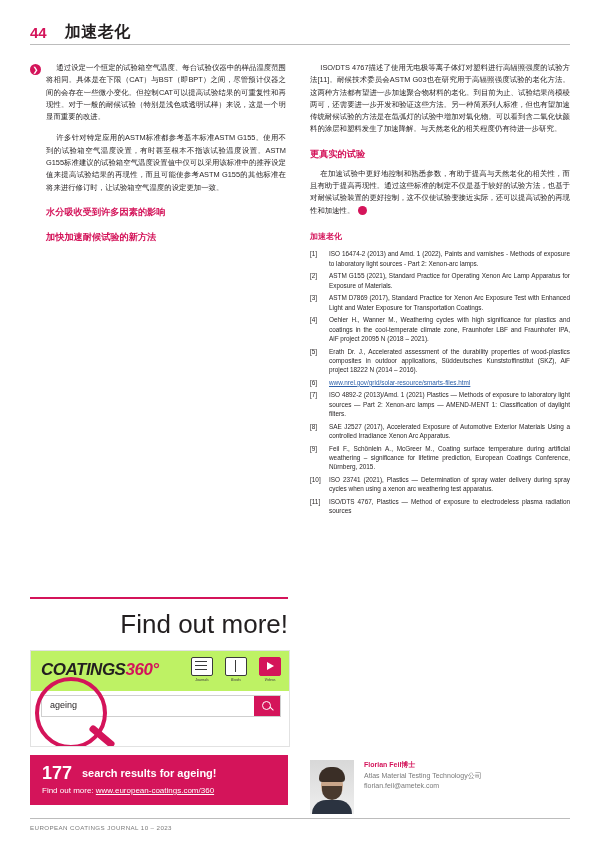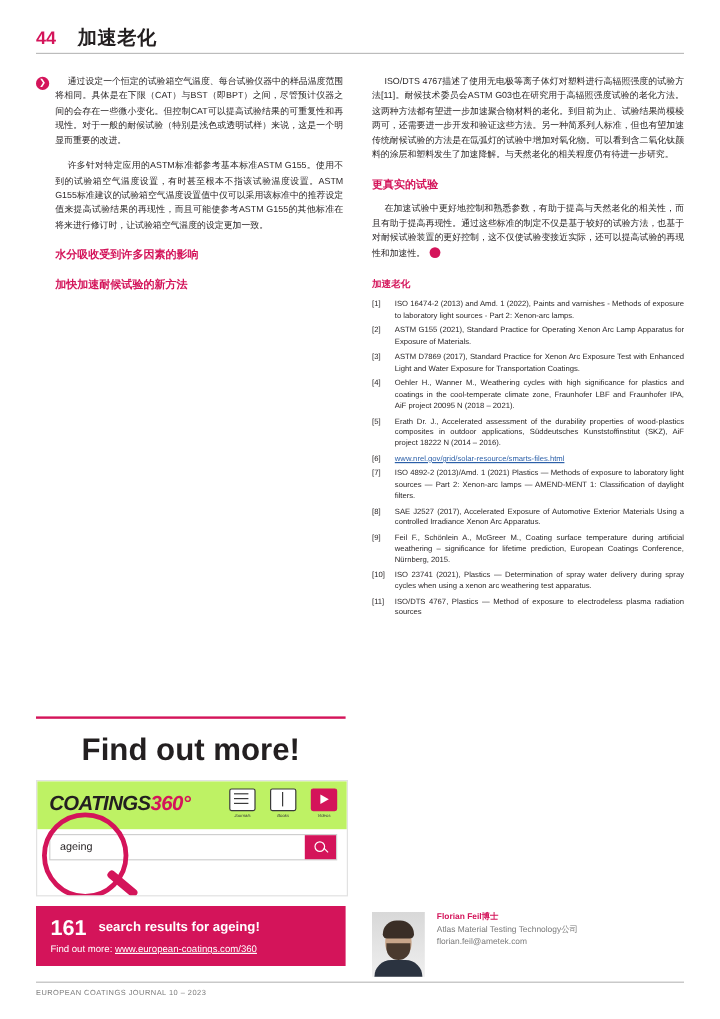--- a/index.html
+++ b/index.html
@@ -70,21 +70,21 @@
     position:absolute;left:2px;top:40px;width:40px;height:16px;border-radius:14px 14px 0 0;background:#2b3340;
   }
   .author-info{font-size:7px;line-height:10.6px;}
   .author-name{color:#d4145a;font-weight:bold;}
   .author-org{color:#7a7a7a;}
   .author-mail{color:#7a7a7a;}
 
   
   .ad{position:absolute;left:30px;top:597px;width:258px;}
   .ad-rule{width:258px;height:2px;background:#d4145a;margin-bottom:10px;}
-  .ad-title{font-size:26px;text-align:center;color:#231f20;margin:4px 0 10px 0;font-weight:bold;}
+  .ad-title{font-size:26px;text-align:right;color:#231f20;margin:4px 0 10px 0;font-weight:normal;}
   .ad-shot{position:relative;width:258px;height:95px;background:#ffffff;border:1px solid #e2e2e2;overflow:hidden;}
   .ad-topbar{position:absolute;left:0;top:0;width:258px;height:40px;background:#bef264;font-style:italic;}
   .ad-logo{position:absolute;left:10px;top:9px;font-size:17px;font-weight:bold;color:#231f20;letter-spacing:-.5px;}
   .ad-logo .deg{color:#d4145a;}
   .ad-icons{position:absolute;right:8px;top:6px;display:flex;gap:12px;}
   .ad-icon{width:22px;text-align:center;}
   .ad-icon .glyph{
     width:20px;height:17px;border:1px solid #3a3a3a;border-radius:2px;margin:0 auto;
     display:block;position:relative;background:#fff;
   }
@@ -252,21 +252,21 @@
         </div>
       </div>
       <div class="ad-searchbar">
         <span class="txt">ageing</span>
         <span class="ad-searchbtn"></span>
       </div>
       <div class="magnifier"></div>
     </div>
 
     <div class="ad-banner">
-      <span class="big">161</span>
+      <span class="big">177</span>
       <span class="res">search results for ageing!</span>
       <span class="sub"><span>Find out more: </span><u>www.european-coatings.com/360</u></span>
     </div>
   </div>
 
   <div class="footrule"></div>
   <div class="footer">EUROPEAN COATINGS JOURNAL 10 – 2023</div>
 </div>
 
 </body></html>

